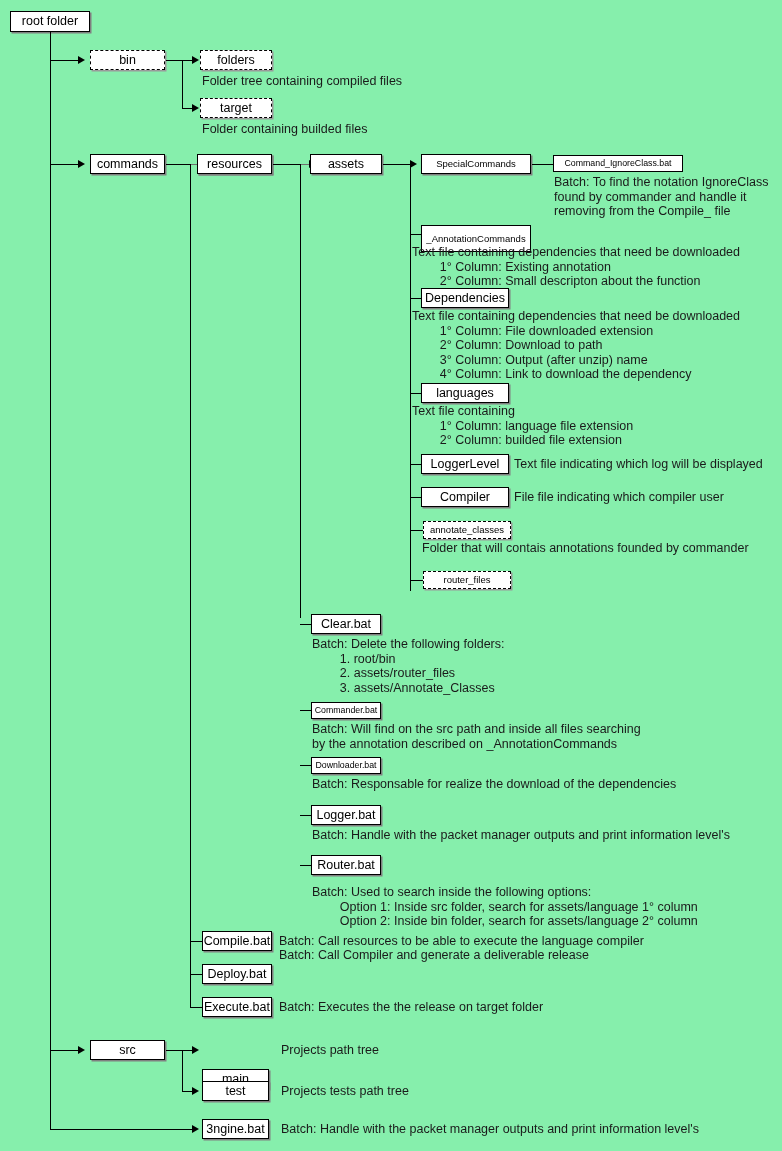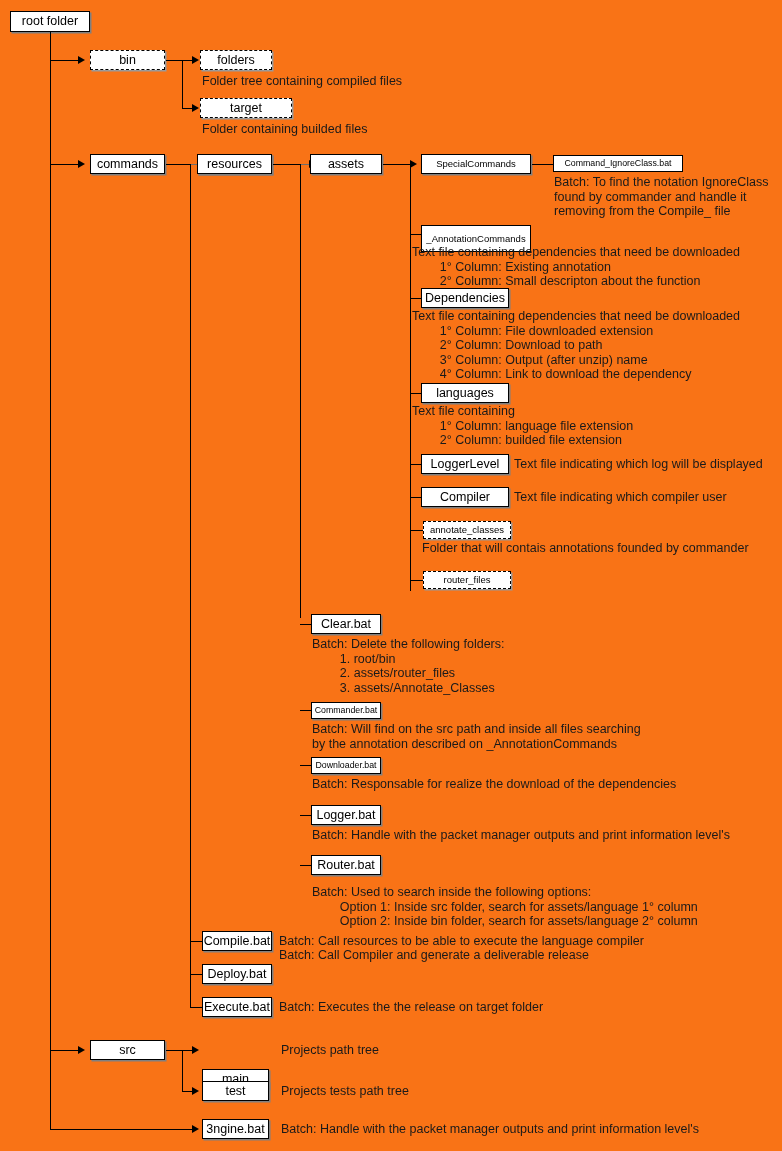--- a/index.html
+++ b/index.html
@@ -6,21 +6,21 @@
   body{
     font-family:"Liberation Sans","DejaVu Sans",sans-serif;
     color:#1a1a1a;
     -webkit-font-smoothing:antialiased;
   }
   #canvas{
     position:relative;
     width:782px;
     height:1151px;
     overflow:hidden;
-    background:#f97316;
+    background:#86efac;
     text-decoration:underline;
   }
   
   .node{
     position:absolute;
     box-sizing:border-box;
     background:#ffffff;
     border:1px solid #000000;
     box-shadow:1.5px 1.5px 0 0 #808080;
     display:flex;
@@ -87,21 +87,21 @@
 
   <div class="ln h" style="left:182px;top:60px;width:14px;"></div>
   <div class="arrow" style="left:192px;top:56px;"></div>
   <div class="node dashed" style="left:200px;top:50px;width:72px;height:20px;">
     <span>folders</span>
   </div>
   <div class="note" style="left:202px;top:74px;">Folder tree containing compiled files</div>
 
   <div class="ln h" style="left:182px;top:108px;width:14px;"></div>
   <div class="arrow" style="left:192px;top:104px;"></div>
-  <div class="node dashed" style="left:200px;top:98px;width:92px;height:20px;">
+  <div class="node dashed" style="left:200px;top:98px;width:72px;height:20px;">
     <span>target</span>
   </div>
   <div class="note" style="left:202px;top:122px;">Folder containing builded files</div>
 
   <div class="ln h" style="left:50px;top:164px;width:28px;"></div>
   <div class="arrow" style="left:78px;top:160px;"></div>
   <div class="node" style="left:90px;top:154px;width:75px;height:20px;">
     <span>commands</span>
   </div>
 
@@ -170,21 +170,21 @@
   <div class="ln h" style="left:410px;top:464px;width:11px;"></div>
   <div class="node" style="left:421px;top:454px;width:88px;height:20px;">
     <span>LoggerLevel</span>
   </div>
   <div class="note" style="left:514px;top:457px;">Text file indicating which log will be displayed</div>
 
   <div class="ln h" style="left:410px;top:497px;width:11px;"></div>
   <div class="node" style="left:421px;top:487px;width:88px;height:20px;">
     <span>Compiler</span>
   </div>
-  <div class="note" style="left:514px;top:490px;">Text file indicating which compiler user</div>
+  <div class="note" style="left:514px;top:490px;">File file indicating which compiler user</div>
 
   <div class="ln h" style="left:410px;top:530px;width:13px;"></div>
   <div class="node dashed small" style="left:423px;top:521px;width:88px;height:18px;">
     <span>annotate_classes</span>
   </div>
   <div class="note" style="left:422px;top:541px;">Folder that will contais annotations founded by commander</div>
 
   <div class="ln h" style="left:410px;top:580px;width:13px;"></div>
   <div class="node dashed small" style="left:423px;top:571px;width:88px;height:18px;">
     <span>router_files</span>

